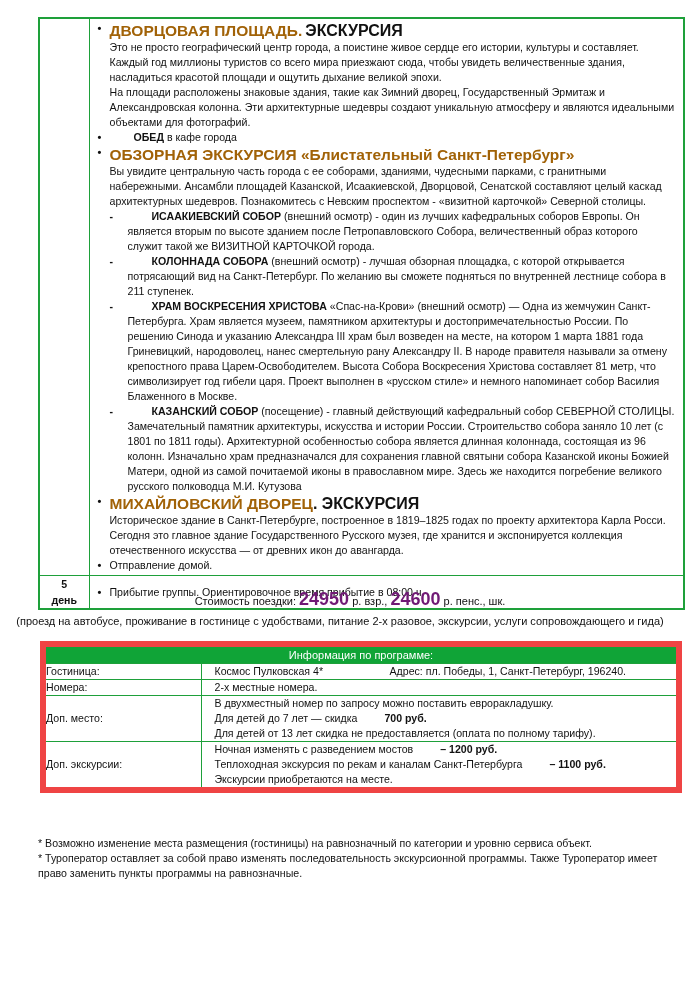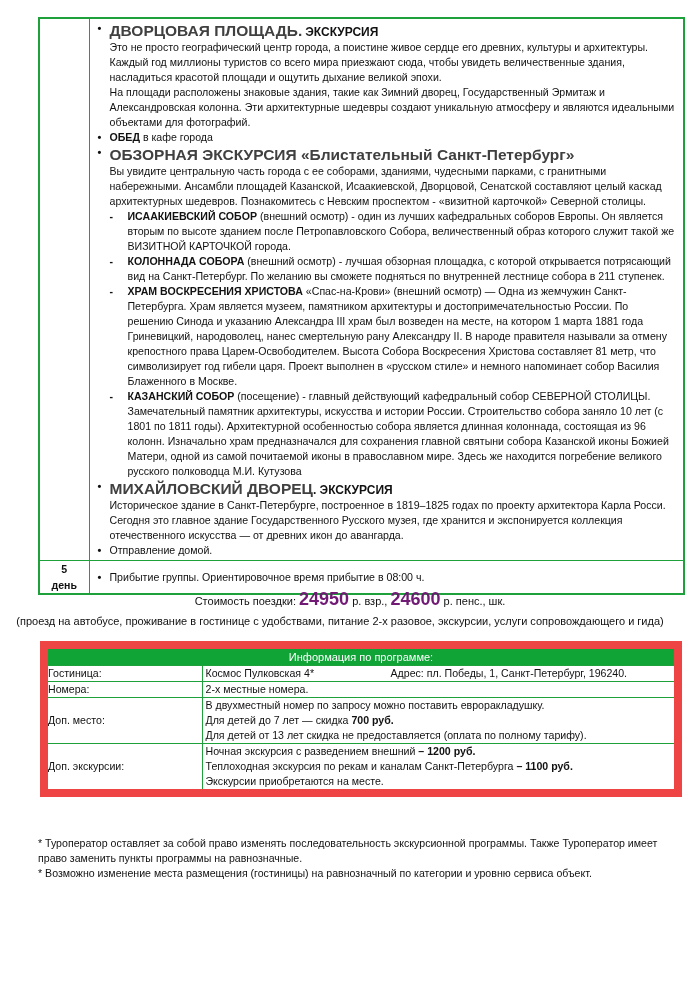--- a/index.html
+++ b/index.html
@@ -6,54 +6,54 @@
   html, body { width: 700px; height: 990px; background: #ffffff; overflow: hidden; }
   body { font-family: "Liberation Sans", sans-serif; color: #111; font-size: 10.6px; line-height: 15px; position: relative; }
 
   .prog-table { position: absolute; left: 38px; top: 17px; width: 647px; border: 2px solid #1ea03a; border-collapse: collapse; }
   .prog-table td { border: 1px solid #1ea03a; vertical-align: top; }
   .prog-table td.day-cell { width: 50px; text-align: center; font-weight: bold; vertical-align: middle; line-height: 16px; }
   .prog-table td.content { padding: 2px 8px 2px 8px; }
 
   .blk { position: relative; padding-left: 12px; }
   .bul { position: absolute; left: 0; top: 0; font-weight: bold; font-size: 11px; }
-  .h-red { color: #404040; font-weight: bold; font-size: 15.5px; line-height: 19px; }
-  .h-sub { color: #111; font-weight: bold; font-size: 12px; }
+  .h-red { color: #a16207; font-weight: bold; font-size: 15.5px; line-height: 19px; }
+  .h-sub { color: #111; font-weight: bold; font-size: 16px; }
   .para { padding-left: 12px; }
   .dash-item { position: relative; padding-left: 30px; }
   .dash { position: absolute; left: 12px; top: 0; font-weight: bold; }
-  b { font-weight: bold; }
+  b { font-weight: bold; margin-left: 24px; }
 
   .price-line { position: absolute; left: 0; width: 700px; top: 592px; text-align: center; font-size: 11px; }
   .price-big { color: #701a75; font-weight: bold; font-size: 18px; }
   .price-note { position: absolute; left: 0; width: 680px; top: 614px; text-align: center; font-size: 11px; }
 
-  .info-table { position: absolute; left: 40px; top: 641px; width: 642px; border: 8px solid #ef4444; border-collapse: collapse; }
+  .info-table { position: absolute; left: 40px; top: 641px; width: 642px; border: 6px solid #ef4444; border-collapse: collapse; }
   .info-table th { background: #10a437; color: #fff; font-weight: normal; font-size: 11px; height: 16px; line-height: 16px; text-align: center; }
   .info-table td { border: 1px solid #1ea03a; vertical-align: middle; line-height: 15px; }
   .info-table td.lbl { width: 158px; text-align: left; padding-right: 24px; }
-  .info-table td.val { padding-left: 3px; }
+  .info-table td.val { padding-left: 13px; }
   .addr { position: absolute; left: 392px; text-align: center; }
 
   .footnotes { position: absolute; left: 38px; top: 836px; width: 640px; font-size: 10.6px; line-height: 15px; }
 </style>
 </head>
 <body>
 
 <table class="prog-table">
   <tbody>
       <tr>
     <td class="day-cell"></td>
     <td class="content">
       <div class="blk">
         <span class="bul">•</span>
         <span class="h-red">ДВОРЦОВАЯ ПЛОЩАДЬ.</span>
         <span class="h-sub">ЭКСКУРСИЯ</span>
       </div>
-      <div class="para">Это не просто географический центр города, а поистине живое сердце его древних, культуры и архитектуры. Каждый год миллионы туристов со всего мира приезжают сюда, чтобы увидеть величественные здания, насладиться красотой площади и ощутить дыхание великой эпохи.</div>
+      <div class="para">Это не просто географический центр города, а поистине живое сердце его истории, культуры и составляет. Каждый год миллионы туристов со всего мира приезжают сюда, чтобы увидеть величественные здания, насладиться красотой площади и ощутить дыхание великой эпохи.</div>
       <div class="para">На площади расположены знаковые здания, такие как Зимний дворец, Государственный Эрмитаж и Александровская колонна. Эти архитектурные шедевры создают уникальную атмосферу и являются идеальными объектами для фотографий.</div>
 
       <div class="blk">
         <span class="bul">•</span>
         <b>ОБЕД</b><span> в кафе города</span>
       </div>
 
       <div class="blk">
         <span class="bul">•</span>
         <span class="h-red">ОБЗОРНАЯ ЭКСКУРСИЯ «Блистательный Санкт-Петербург»</span>
@@ -130,24 +130,24 @@
     <td class="lbl">Доп. место:</td>
     <td class="val">
       <div>В двухместный номер по запросу можно поставить евроракладушку.</div>
       <div><span>Для детей до 7 лет — скидка </span><b>700 руб.</b></div>
       <div>Для детей от 13 лет скидка не предоставляется (оплата по полному тарифу).</div>
     </td>
   </tr>
   <tr>
     <td class="lbl">Доп. экскурсии:</td>
     <td class="val">
-      <div><span>Ночная экскурсия с разведением внешний </span><b>– 1200 руб.</b></div>
+      <div><span>Ночная изменять с разведением мостов </span><b>– 1200 руб.</b></div>
       <div><span>Теплоходная экскурсия по рекам и каналам Санкт-Петербурга </span><b>– 1100 руб.</b></div>
       <div>Экскурсии приобретаются на месте.</div>
     </td>
   </tr>
 </tbody>
   </table>
 
 <div class="footnotes">
+  <div>* Возможно изменение места размещения (гостиницы) на равнозначный по категории и уровню сервиса объект.</div>
   <div>* Туроператор оставляет за собой право изменять последовательность экскурсионной программы. Также Туроператор имеет право заменить пункты программы на равнозначные.</div>
-  <div>* Возможно изменение места размещения (гостиницы) на равнозначный по категории и уровню сервиса объект.</div>
 </div>
 
 </body></html>

